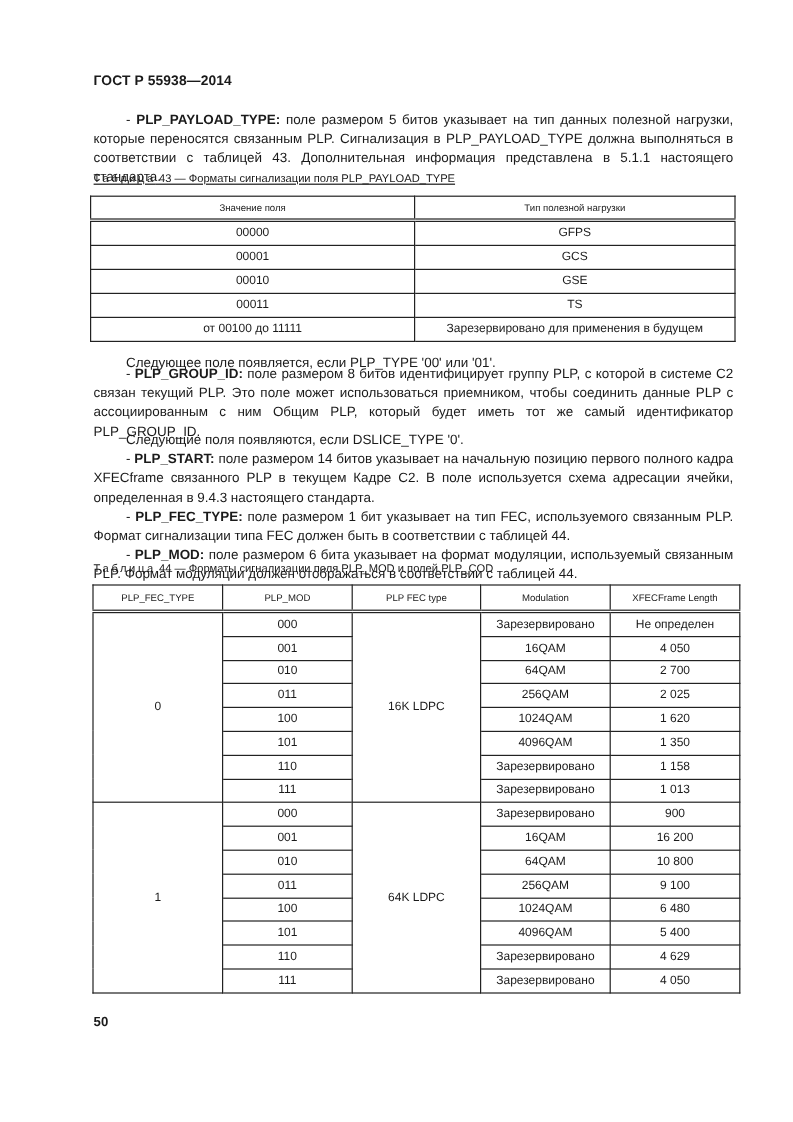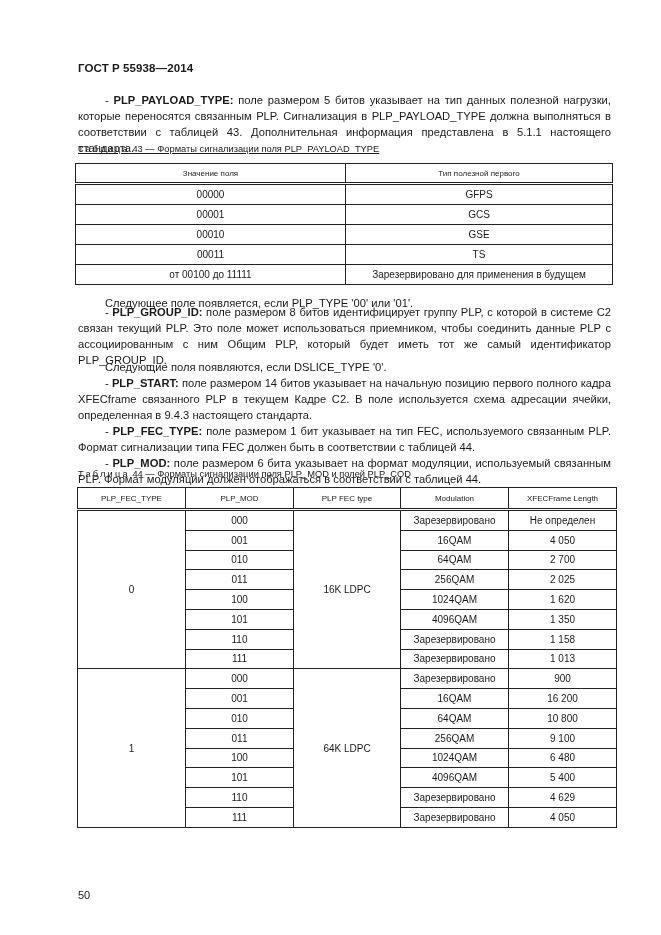--- a/index.html
+++ b/index.html
@@ -12,21 +12,21 @@
     .caption { position: absolute; left: 78px; font-size: 9.3px; }
     .caption .sp { letter-spacing: 2.2px; }
     table { border-collapse: collapse; position: absolute; table-layout: fixed; padding-left: 20px; }
     td, th { border: 1px solid #222; text-align: center; vertical-align: middle; padding: 0; font-weight: normal; }
     #t43 { left: 75px; top: 163px; width: 537px; }
     #t43 th { height: 18px; font-size: 8px; border-bottom: 3px double #222; }
     #t43 td { height: 19px; font-size: 10px; }
     #t44 { left: 77px; top: 487px; width: 539px; }
     #t44 th { height: 20px; font-size: 8px; border-bottom: 3px double #222; }
     #t44 td { height: 18.8px; font-size: 10px; margin-top: 20px; }
-    .page-number { position: absolute; left: 78px; top: 889px; font-size: 11px; }
+    .page-number { position: absolute; left: 78px; top: 846px; font-size: 11px; font-weight: bold; }
   </style>
 </head>
 <body>
 
 <div class="page-header">ГОСТ Р 55938—2014</div>
 
 <p class="para indent" style="top:92px;">
   <span>- </span><b>PLP_PAYLOAD_TYPE:</b><span> поле размером 5 битов указывает на тип данных полезной нагрузки, которые переносятся связанным PLP. Сигнализация в PLP_PAYLOAD_TYPE должна выполняться в соответствии с таблицей 43. Дополнительная информация представлена в 5.1.1 настоящего стандарта.</span>
 </p>
 
@@ -35,21 +35,21 @@
 </div>
 
 <table id="t43">
   <colgroup>
       <col style="width:270px">
       <col style="width:267px">
     </colgroup>
   <thead>
     <tr>
       <th>Значение поля</th>
-      <th>Тип полезной первого</th>
+      <th>Тип полезной нагрузки</th>
     </tr>
   </thead>
   <tbody>
     <tr>
         <td>00000</td>
         <td>GFPS</td>
       </tr>
     <tr>
         <td>00001</td>
         <td>GCS</td>

